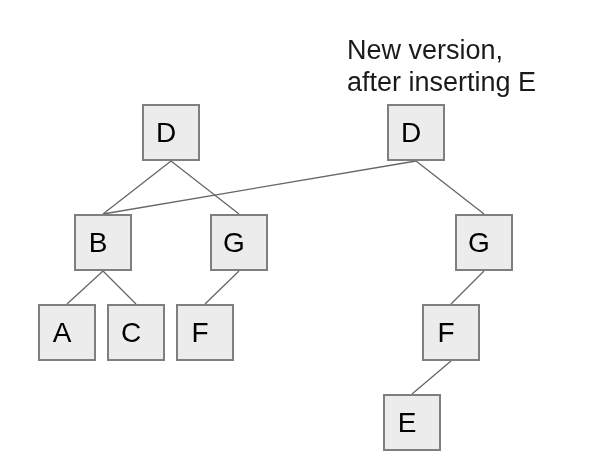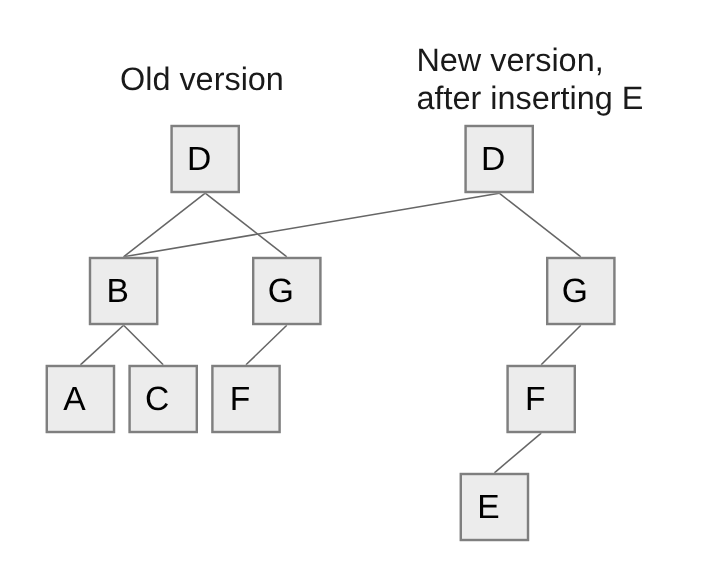--- a/index.html
+++ b/index.html
@@ -63,21 +63,20 @@
   #node-c     { left: 107px; top: 304px; }
   #node-old-f { left: 176px; top: 304px; }
   #node-new-f { left: 422px; top: 304px; }
   #node-e     { left: 383px; top: 394px; }
 </style>
 </head>
 <body>
 
 <div id="canvas">
 
-  <div class="title" id="title-old">Old version</div>
 
   <div class="title" id="title-new">New version,
 after inserting E</div>
 
   <svg class="edges" viewBox="0 0 601 471" xmlns="http://www.w3.org/2000/svg">
     <line class="edge" x1="171" y1="161" x2="103" y2="214"></line>
     <line class="edge" x1="171" y1="161" x2="239" y2="214"></line>
     <line class="edge" x1="416" y1="161" x2="103" y2="214"></line>
     <line class="edge" x1="416" y1="161" x2="484" y2="214"></line>
     <line class="edge" x1="103" y1="271" x2="67" y2="304"></line>

